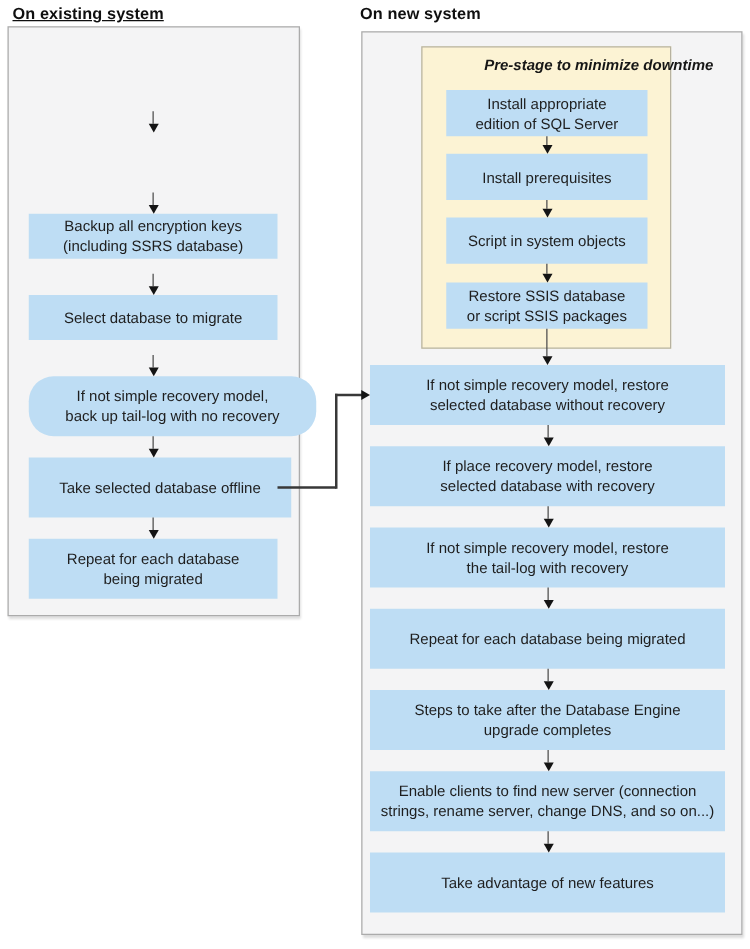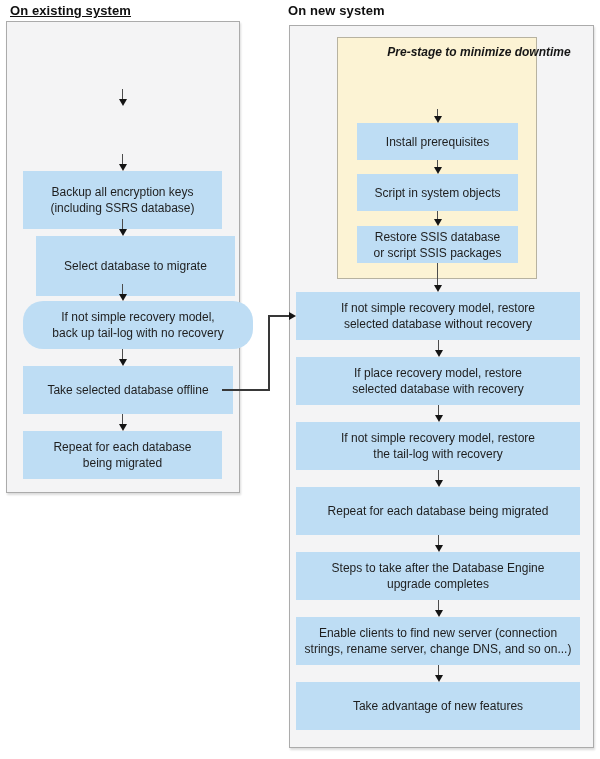--- a/index.html
+++ b/index.html
@@ -81,25 +81,25 @@
 <body>
 
 <div id="canvas">
 
   <div class="col-title" style="left:10px; top:3px;text-decoration:underline;">On existing system</div>
   <div class="col-title" style="left:288px; top:3px;">On new system</div>
 
   <div class="panel" style="left:6px; top:21px; width:234px; height:472px;"></div>
   <div class="panel" style="left:289px; top:25px; width:305px; height:723px;"></div>
 
-  <div class="step" style="left:23px; top:171px; width:199px; height:58px;">
+  <div class="step" style="left:23px; top:171px; width:199px; height:36px;">
     <span class="lbl">Backup all encryption keys
 (including SSRS database)</span>
   </div>
-  <div class="step" style="left:23px; top:236px; width:199px; height:60px;margin-left:13px;">
+  <div class="step" style="left:23px; top:236px; width:199px; height:36px;">
     <span class="lbl">Select database to migrate</span>
   </div>
   <div class="step" style="left:23px; top:301px; width:230px; height:48px;border-radius:20px;">
     <span class="lbl">If not simple recovery model,
 back up tail-log with no recovery</span>
   </div>
   <div class="step" style="left:23px; top:366px; width:210px; height:48px;">
     <span class="lbl">Take selected database offline</span>
   </div>
   <div class="step" style="left:23px; top:431px; width:199px; height:48px;">
@@ -128,20 +128,24 @@
       <div class="head"></div>
     </div>
   <div class="arrow-down" style="left:118px; top:414px; height:17px;">
       <div class="shaft"></div>
       <div class="head"></div>
     </div>
 
   <div class="prestage" style="left:337px; top:37px; width:200px; height:242px;"></div>
   <div class="prestage-title" style="left:349px; top:45px; width:188px;padding-left:36px;">Pre-stage to minimize downtime</div>
 
+  <div class="step" style="left:357px; top:72px; width:161px; height:37px;">
+    <span class="lbl">Install appropriate
+edition of SQL Server</span>
+  </div>
   <div class="step" style="left:357px; top:123px; width:161px; height:37px;">
     <span class="lbl">Install prerequisites</span>
   </div>
   <div class="step" style="left:357px; top:174px; width:161px; height:37px;">
     <span class="lbl">Script in system objects</span>
   </div>
   <div class="step" style="left:357px; top:226px; width:161px; height:37px;">
     <span class="lbl">Restore SSIS database
 or script SSIS packages</span>
   </div>

